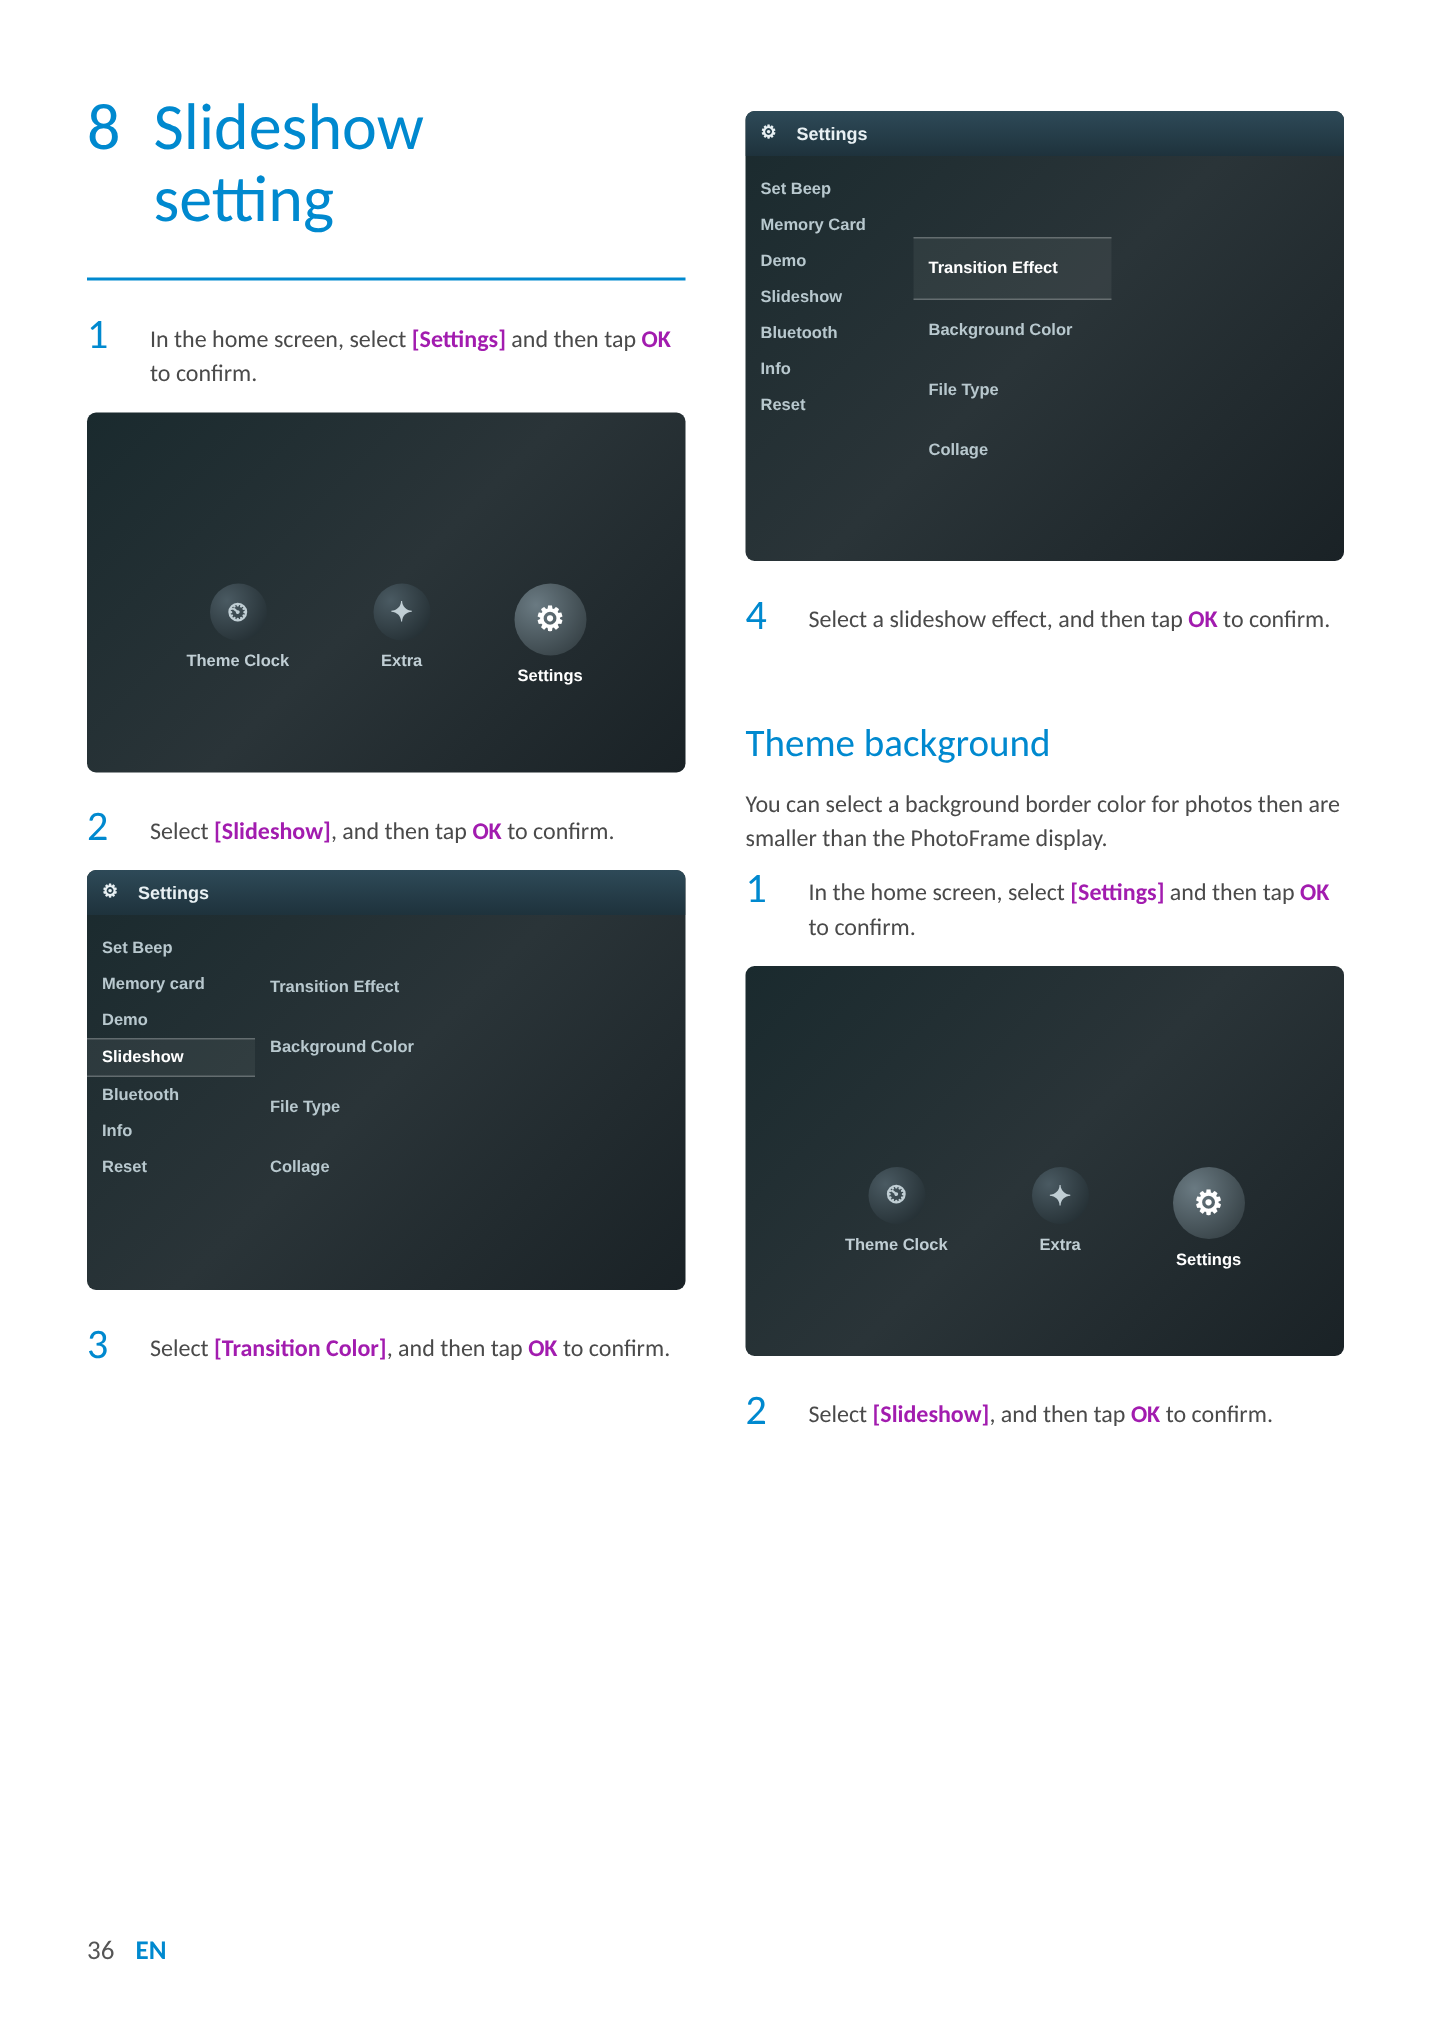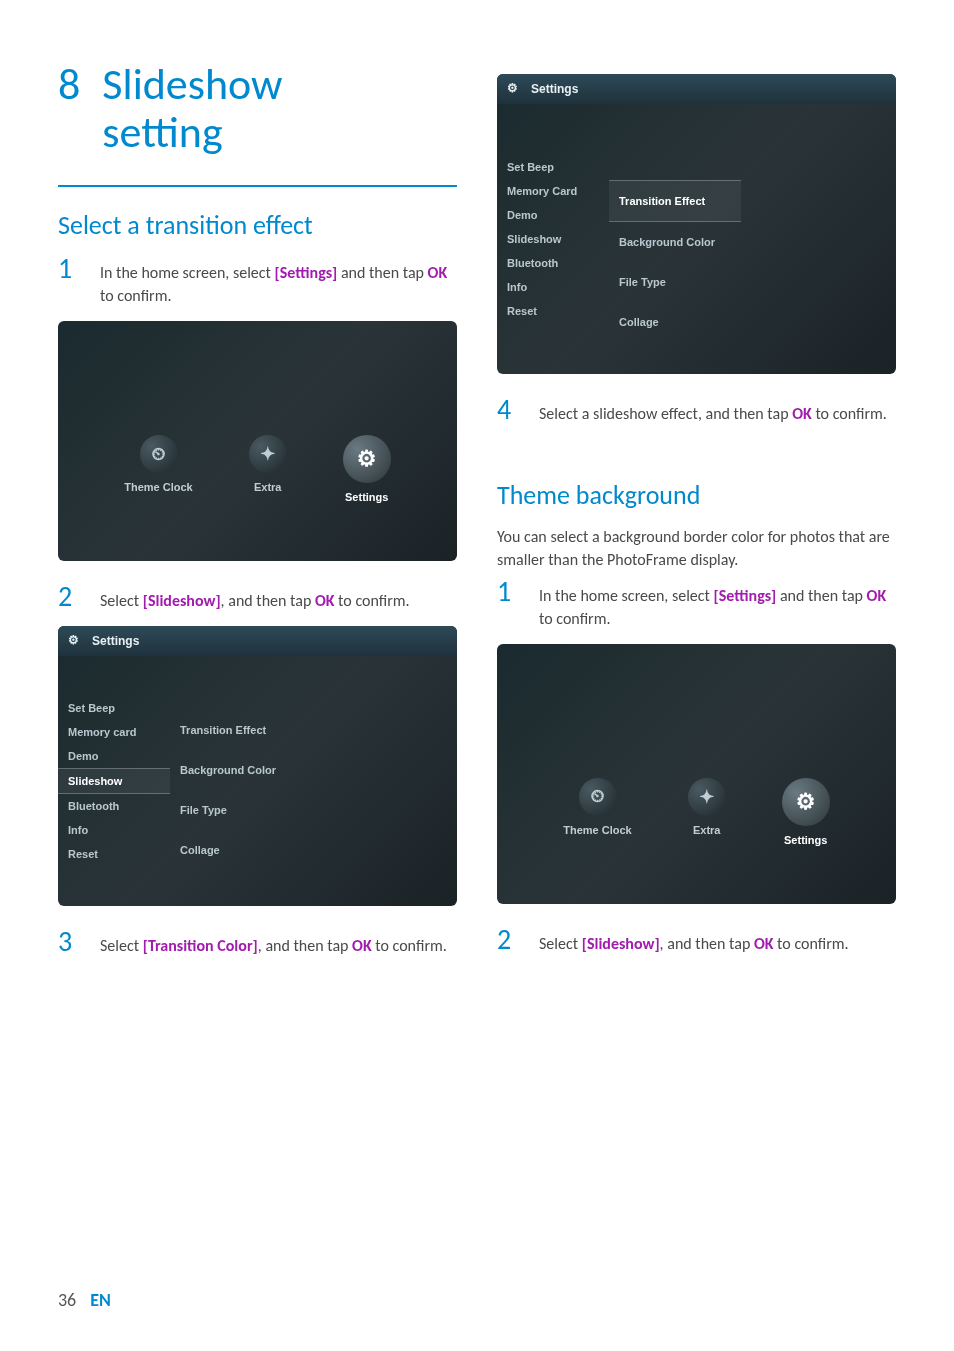--- a/index.html
+++ b/index.html
@@ -95,21 +95,20 @@
     font-size: 12px;
     color:#e8f0f3;
     font-weight: 600;
   }
   .gear {
     width: 16px; height: 16px; display:inline-block;
   }
   .sc-body {
     display: flex;
     height: calc(100% - 30px);
-    align-items: center;
   }
   .sc-sidebar {
     width: 112px;
     padding: 10px 0;
     font-size: 11px;
     font-weight: 600;
   }
   .sc-sidebar .item {
     padding: 6px 10px;
     color:#b8c8ce;
@@ -204,21 +203,20 @@
   <div class="col">
     <h1 class="chapter">
       <span class="num">8</span>
       <span class="title">
         <span>Slideshow</span><br>
         <span>setting</span>
       </span>
     </h1>
     <hr class="rule">
 
-    <h2 class="section">Select a transition effect</h2>
 
     <div class="step">
       <div class="snum">1</div>
       <div class="stext">
         <span>In the home screen, select </span><b>[Settings]</b><span> and then tap </span><b>OK</b><span> to confirm.</span>
       </div>
     </div>
 
     <div class="screenshot sc-home">
       <div class="hicons">
@@ -314,21 +312,21 @@
       <div class="snum">4</div>
       <div class="stext">
         <span>Select a slideshow effect, and then tap </span><b>OK</b><span> to confirm.</span>
       </div>
     </div>
 
     <div style="height:44px;"></div>
 
     <h2 class="section">Theme background</h2>
 
-    <p class="bodytext">You can select a background border color for photos that are smaller than the PhotoFrame display.</p>
+    <p class="bodytext">You can select a background border color for photos then are smaller than the PhotoFrame display.</p>
 
     <div class="step">
       <div class="snum">1</div>
       <div class="stext">
         <span>In the home screen, select </span><b>[Settings]</b><span> and then tap </span><b>OK</b><span> to confirm.</span>
       </div>
     </div>
 
     <div class="screenshot sc-home" style="height:260px;">
       <div class="hicons">

